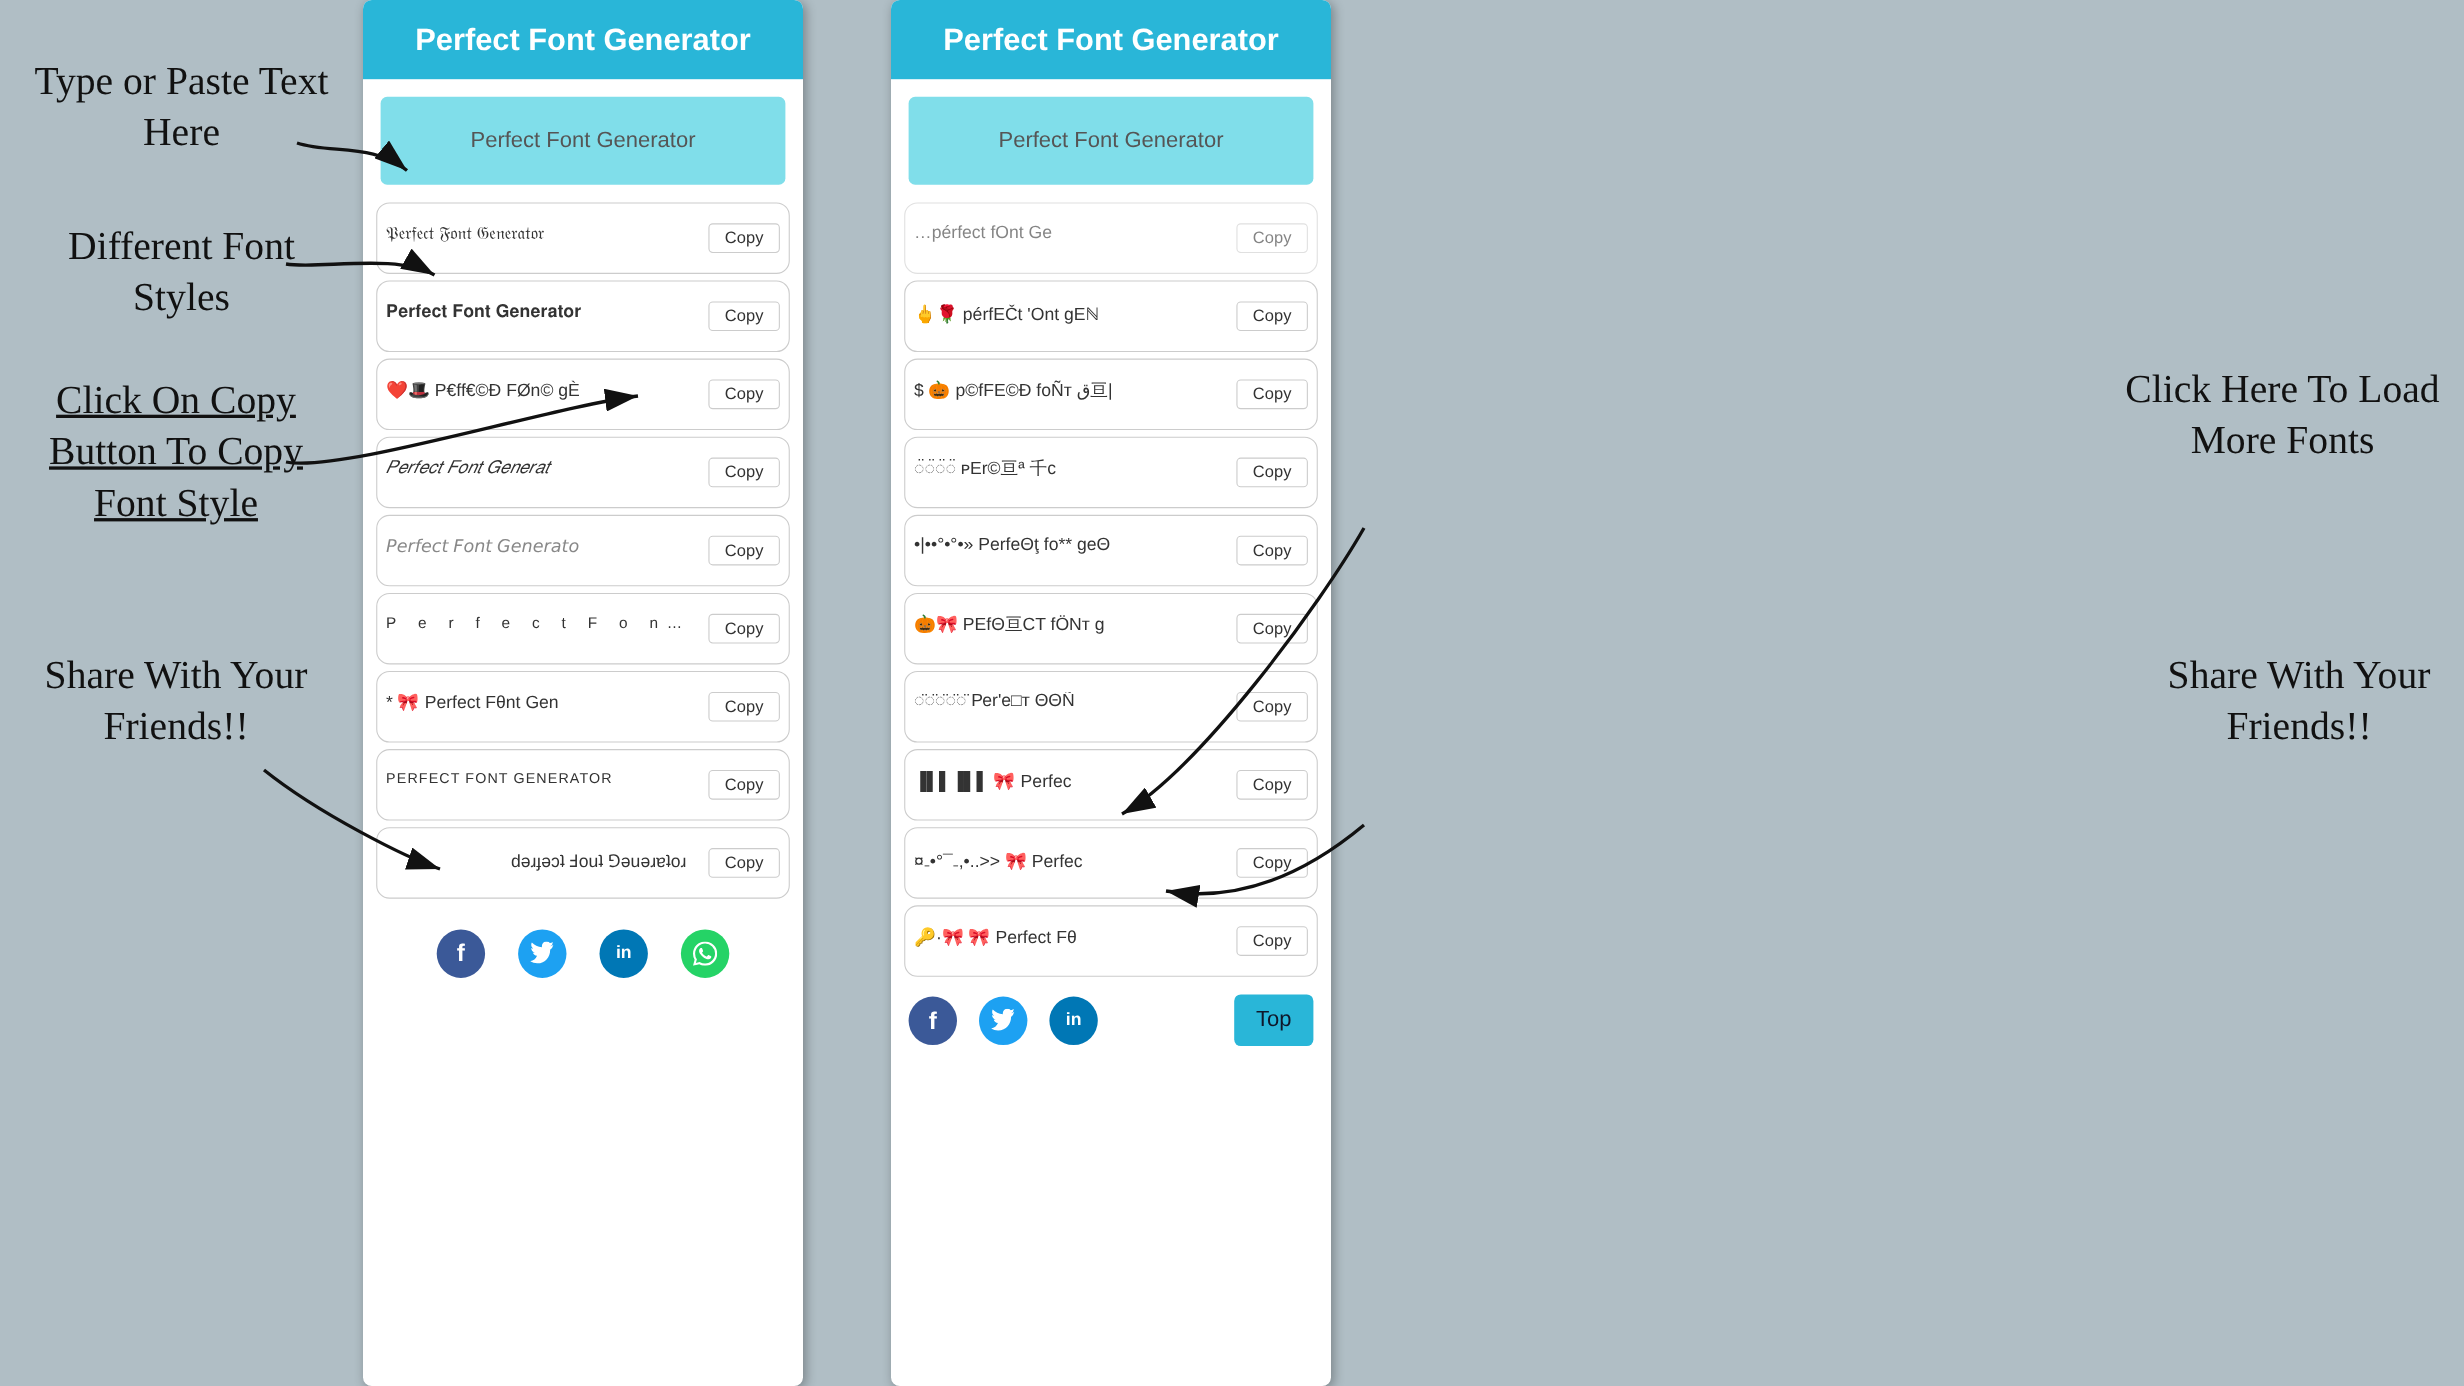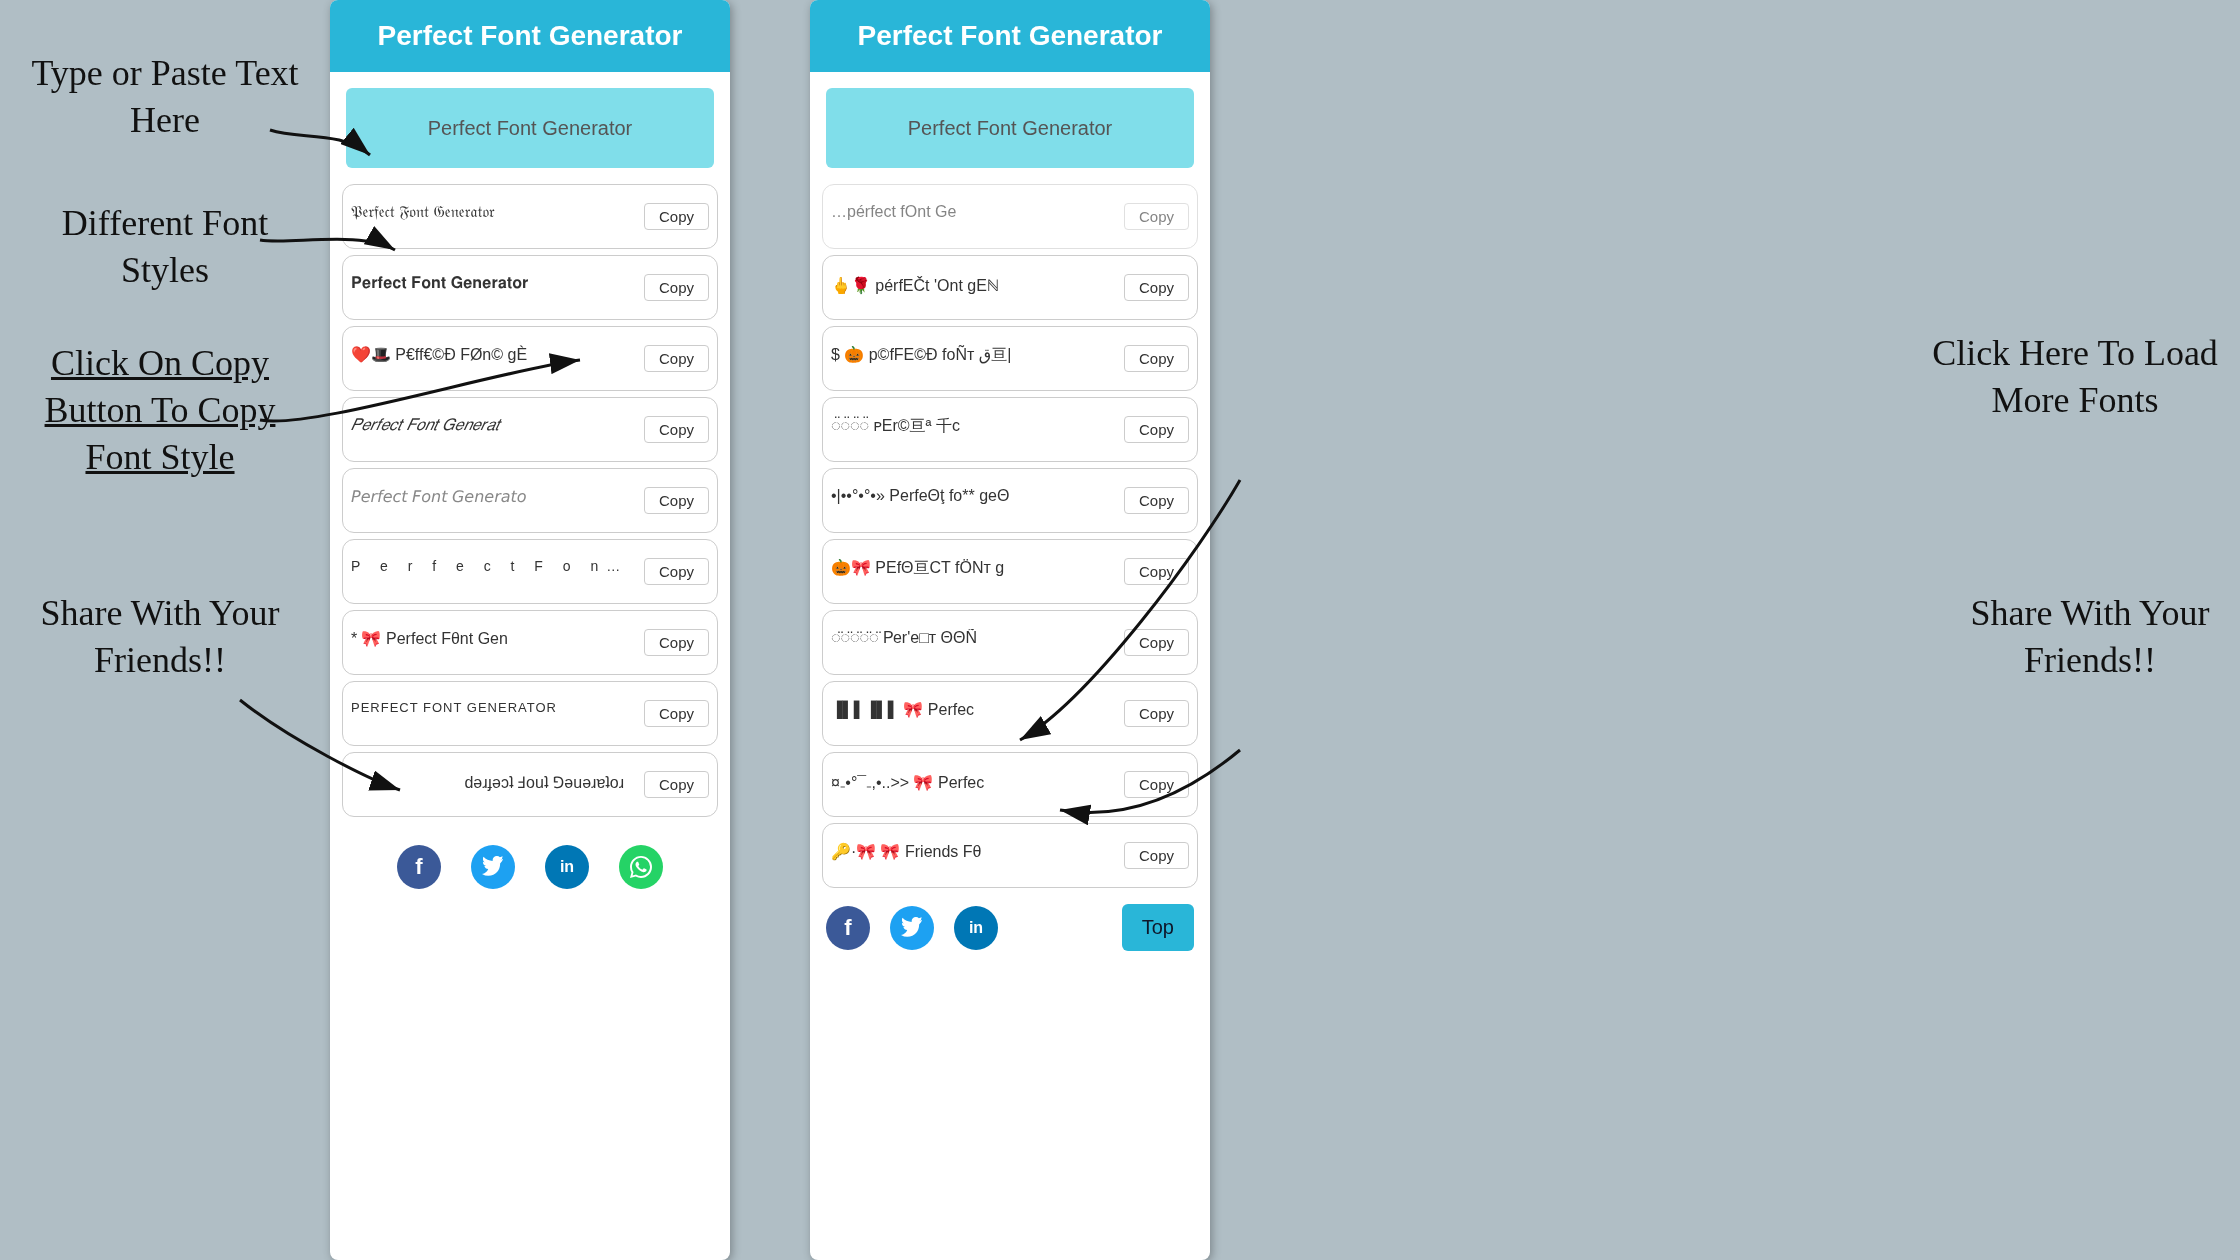--- a/index.html
+++ b/index.html
@@ -292,21 +292,21 @@
     </div>
     <div class="font-row">
       <span class="font-text">▐▌▌▐▌▌ 🎀 Perfec</span>
       <button class="copy-btn">Copy</button>
     </div>
     <div class="font-row">
       <span class="font-text">¤₋•°¯₋,•..&gt;&gt; 🎀 Perfec</span>
       <button class="copy-btn">Copy</button>
     </div>
     <div class="font-row">
-      <span class="font-text">🔑·🎀 🎀 Friends Fθ</span>
+      <span class="font-text">🔑·🎀 🎀 Perfect Fθ</span>
       <button class="copy-btn">Copy</button>
     </div>
   </div>
   <div class="right-share-bar">
     <div class="share-icon fb-icon">
       <span>f</span>
     </div>
     <div class="share-icon tw-icon">
       <svg width="22" height="22" viewBox="0 0 24 24" fill="white">
           <path d="M23 3a10.9 10.9 0 01-3.14 1.53A4.48 4.48 0 0022.43.36a9 9 0 01-2.88 1.1A4.52 4.52 0 0016.11 0c-2.5 0-4.52 2.02-4.52 4.52 0 .35.04.7.11 1.03C7.69 5.37 4.07 3.58 1.64.9a4.52 4.52 0 00-.61 2.27c0 1.57.8 2.95 2.01 3.76a4.5 4.5 0 01-2.05-.57v.06c0 2.19 1.56 4.02 3.63 4.43a4.54 4.54 0 01-2.04.08 4.53 4.53 0 004.22 3.14A9.07 9.07 0 010 19.54a12.8 12.8 0 006.92 2.03c8.3 0 12.85-6.88 12.85-12.85 0-.2 0-.39-.01-.58A9.18 9.18 0 0023 3z"></path>

